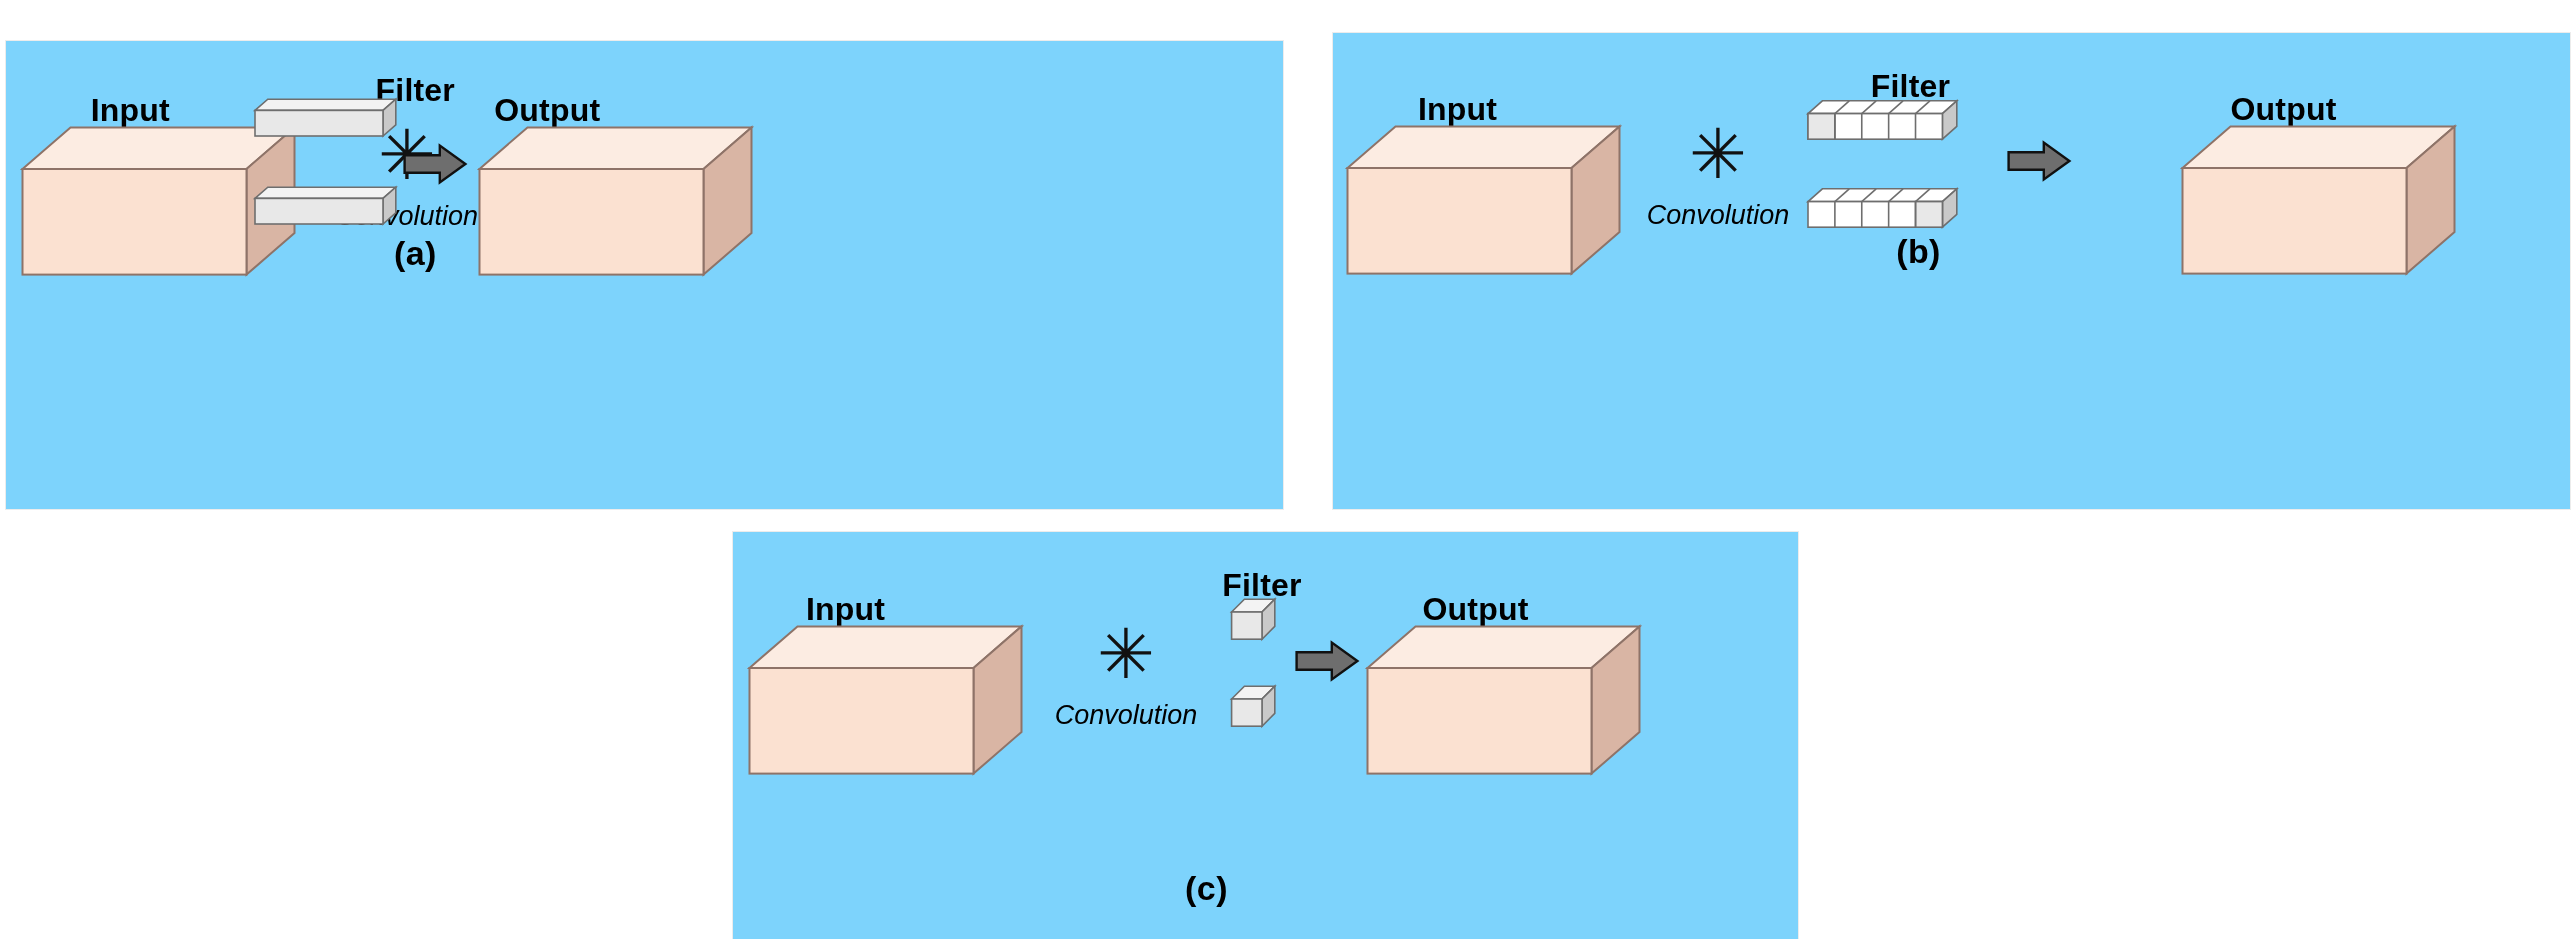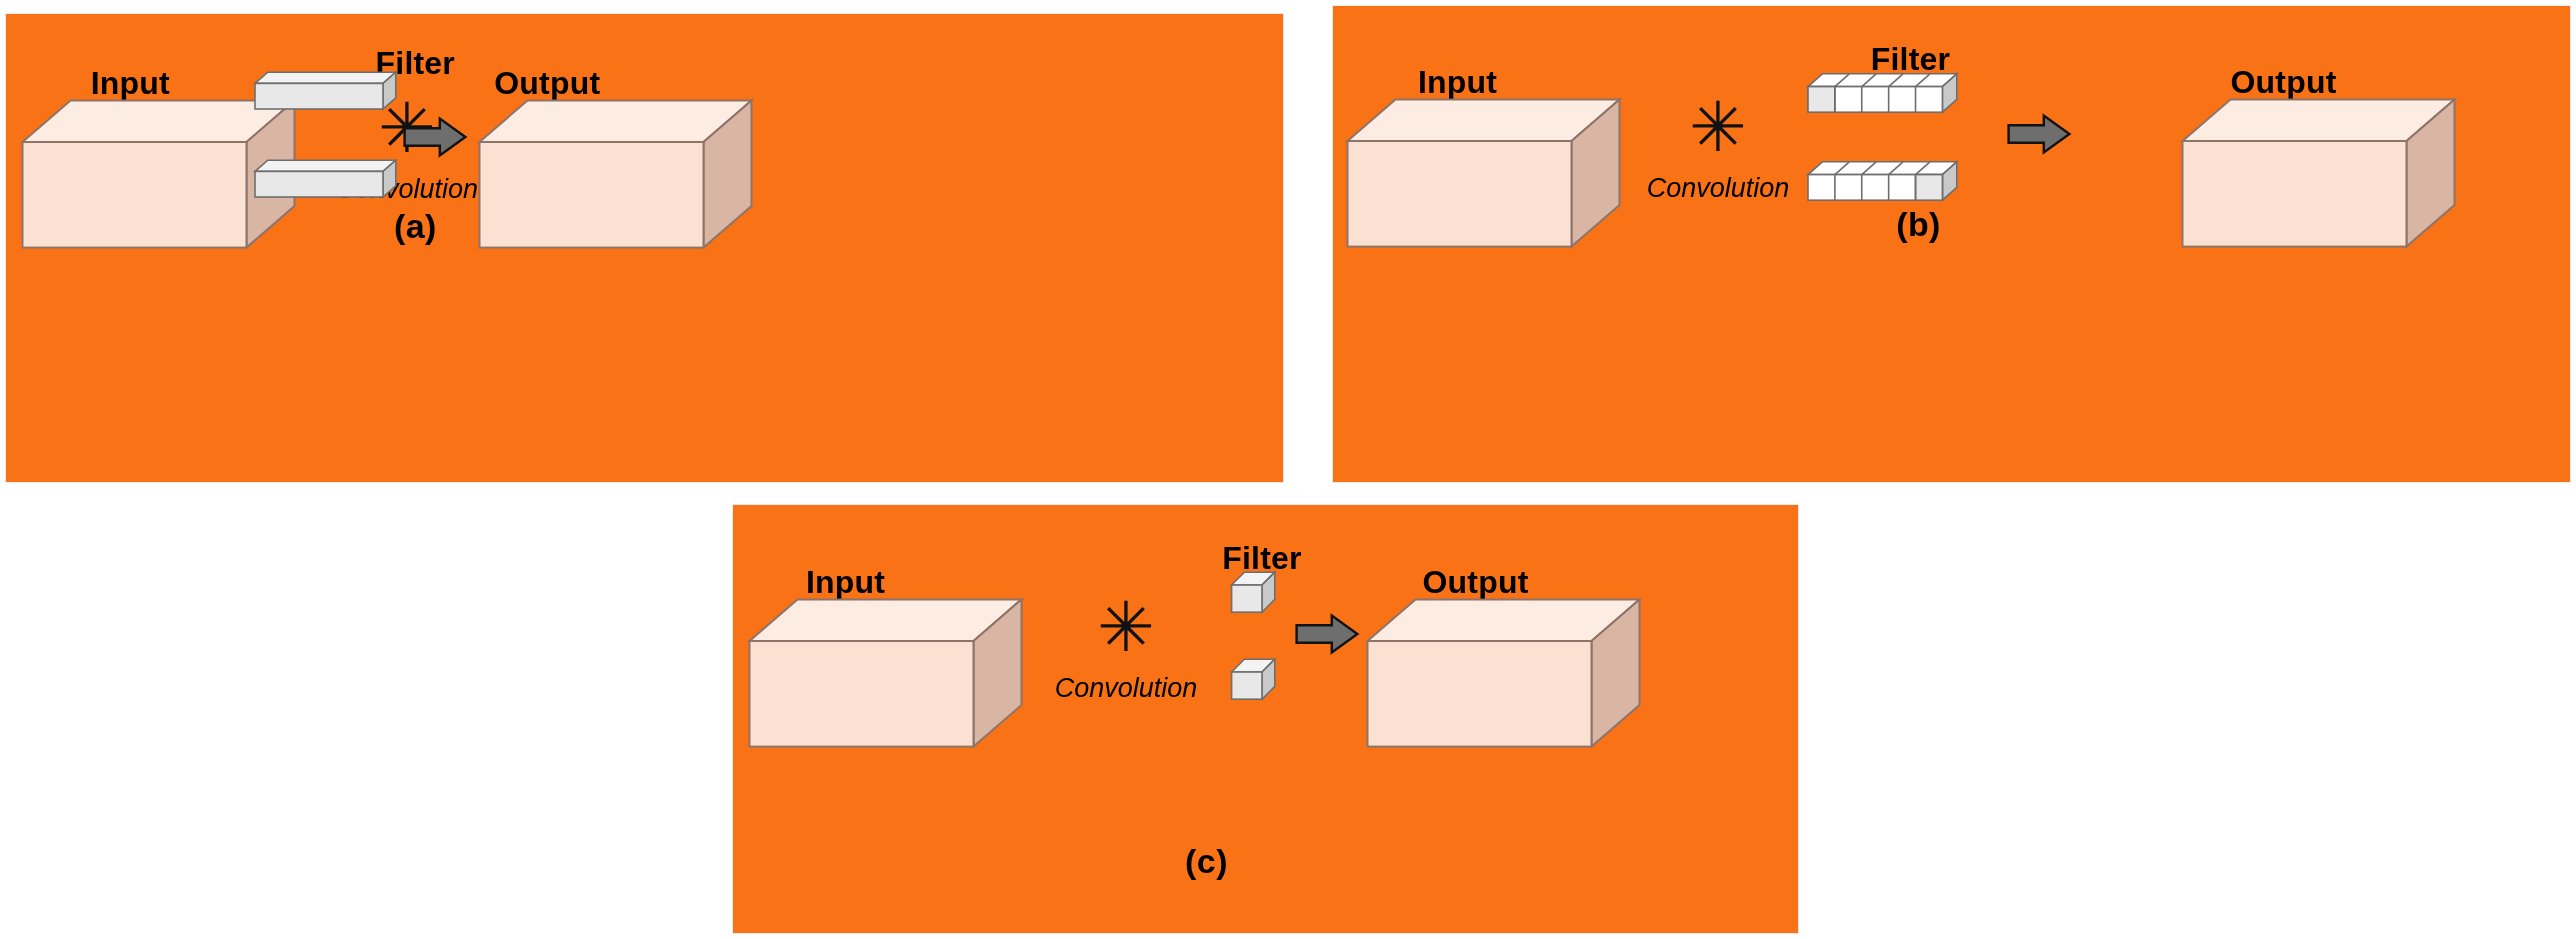--- a/index.html
+++ b/index.html
@@ -6,22 +6,23 @@
   body{
     width:2576px;height:939px;
     background:#ffffff;
     font-family:"Liberation Sans", sans-serif;
     position:relative;
     overflow:hidden;
   }
   .panel{
     position:absolute;
     border:1.6px solid #ececec;
-    background:#f97316;
+    background:#7dd3fc;
     box-sizing:border-box;
+    margin-top:27px;
   }
   #panel-a{ left:4.8px;  top:13px;  width:1279px; height:470px; }
   #panel-b{ left:1332px;top:4.8px;   width:1239px; height:478px; }
   #panel-c{ left:732px; top:504px; width:1067px; height:430px; }
 
   .panel-label{
     position:absolute;
     font-size:34px;
     font-weight:bold;
     color:#000;

